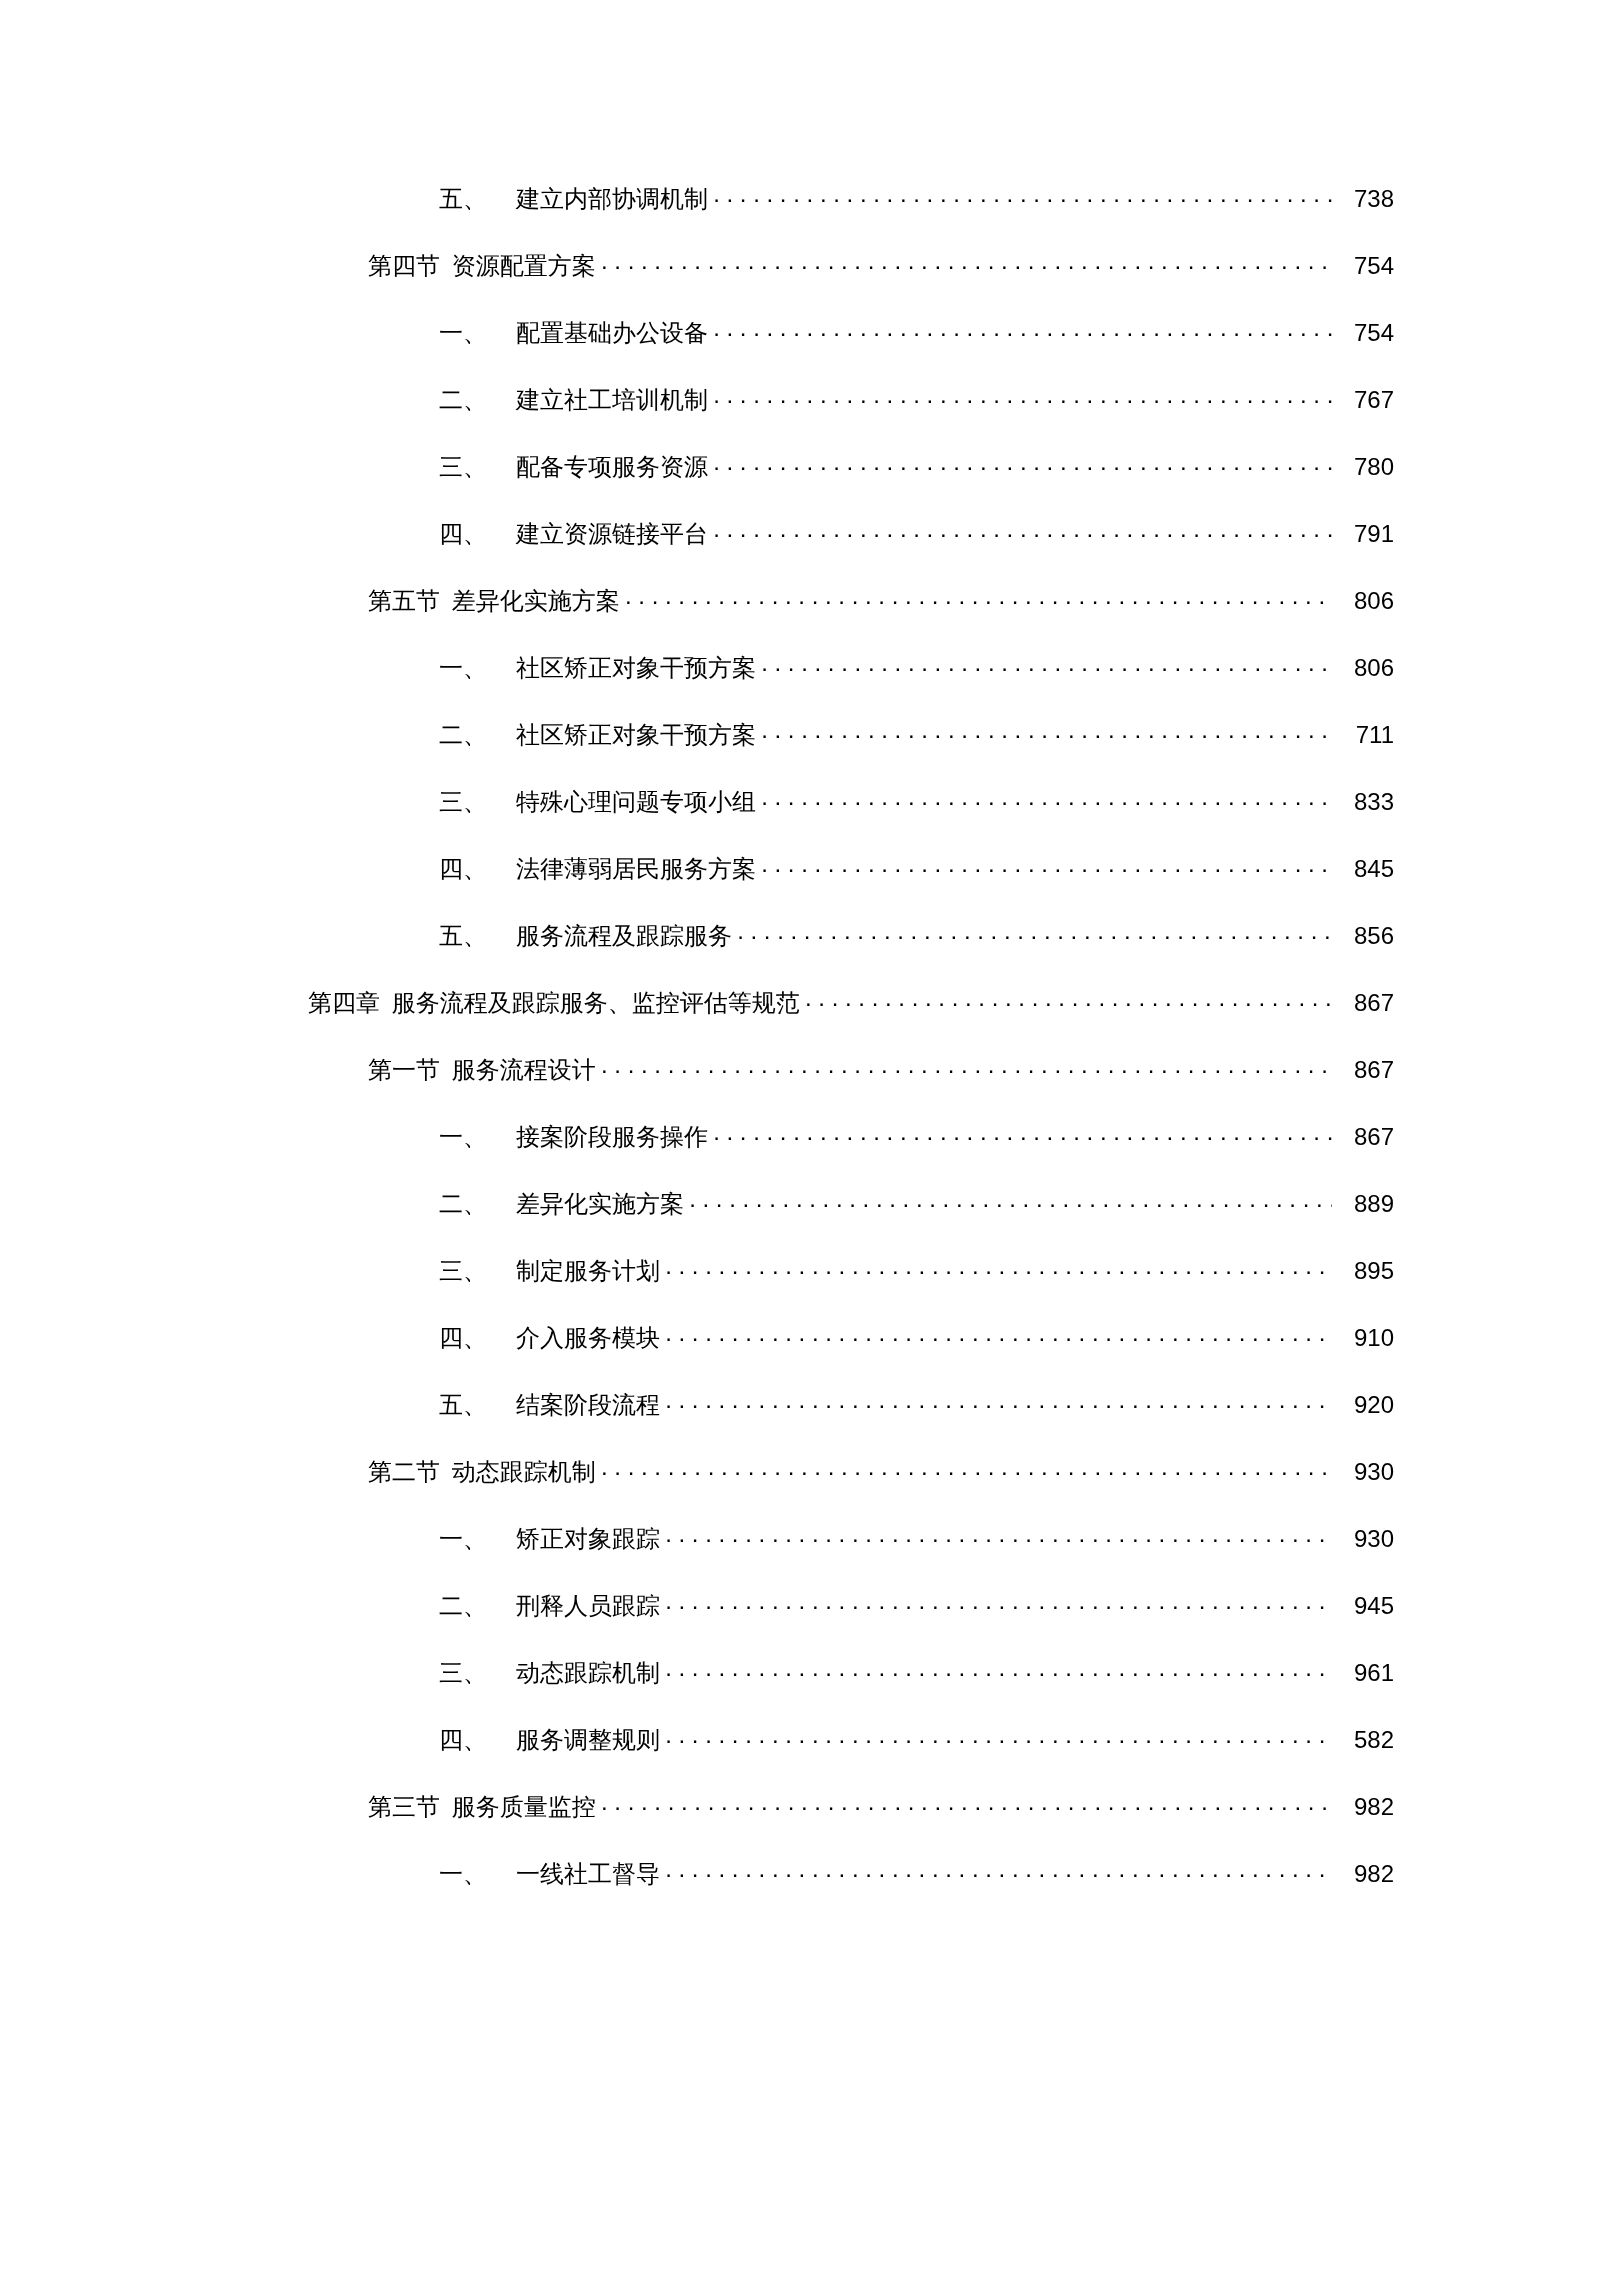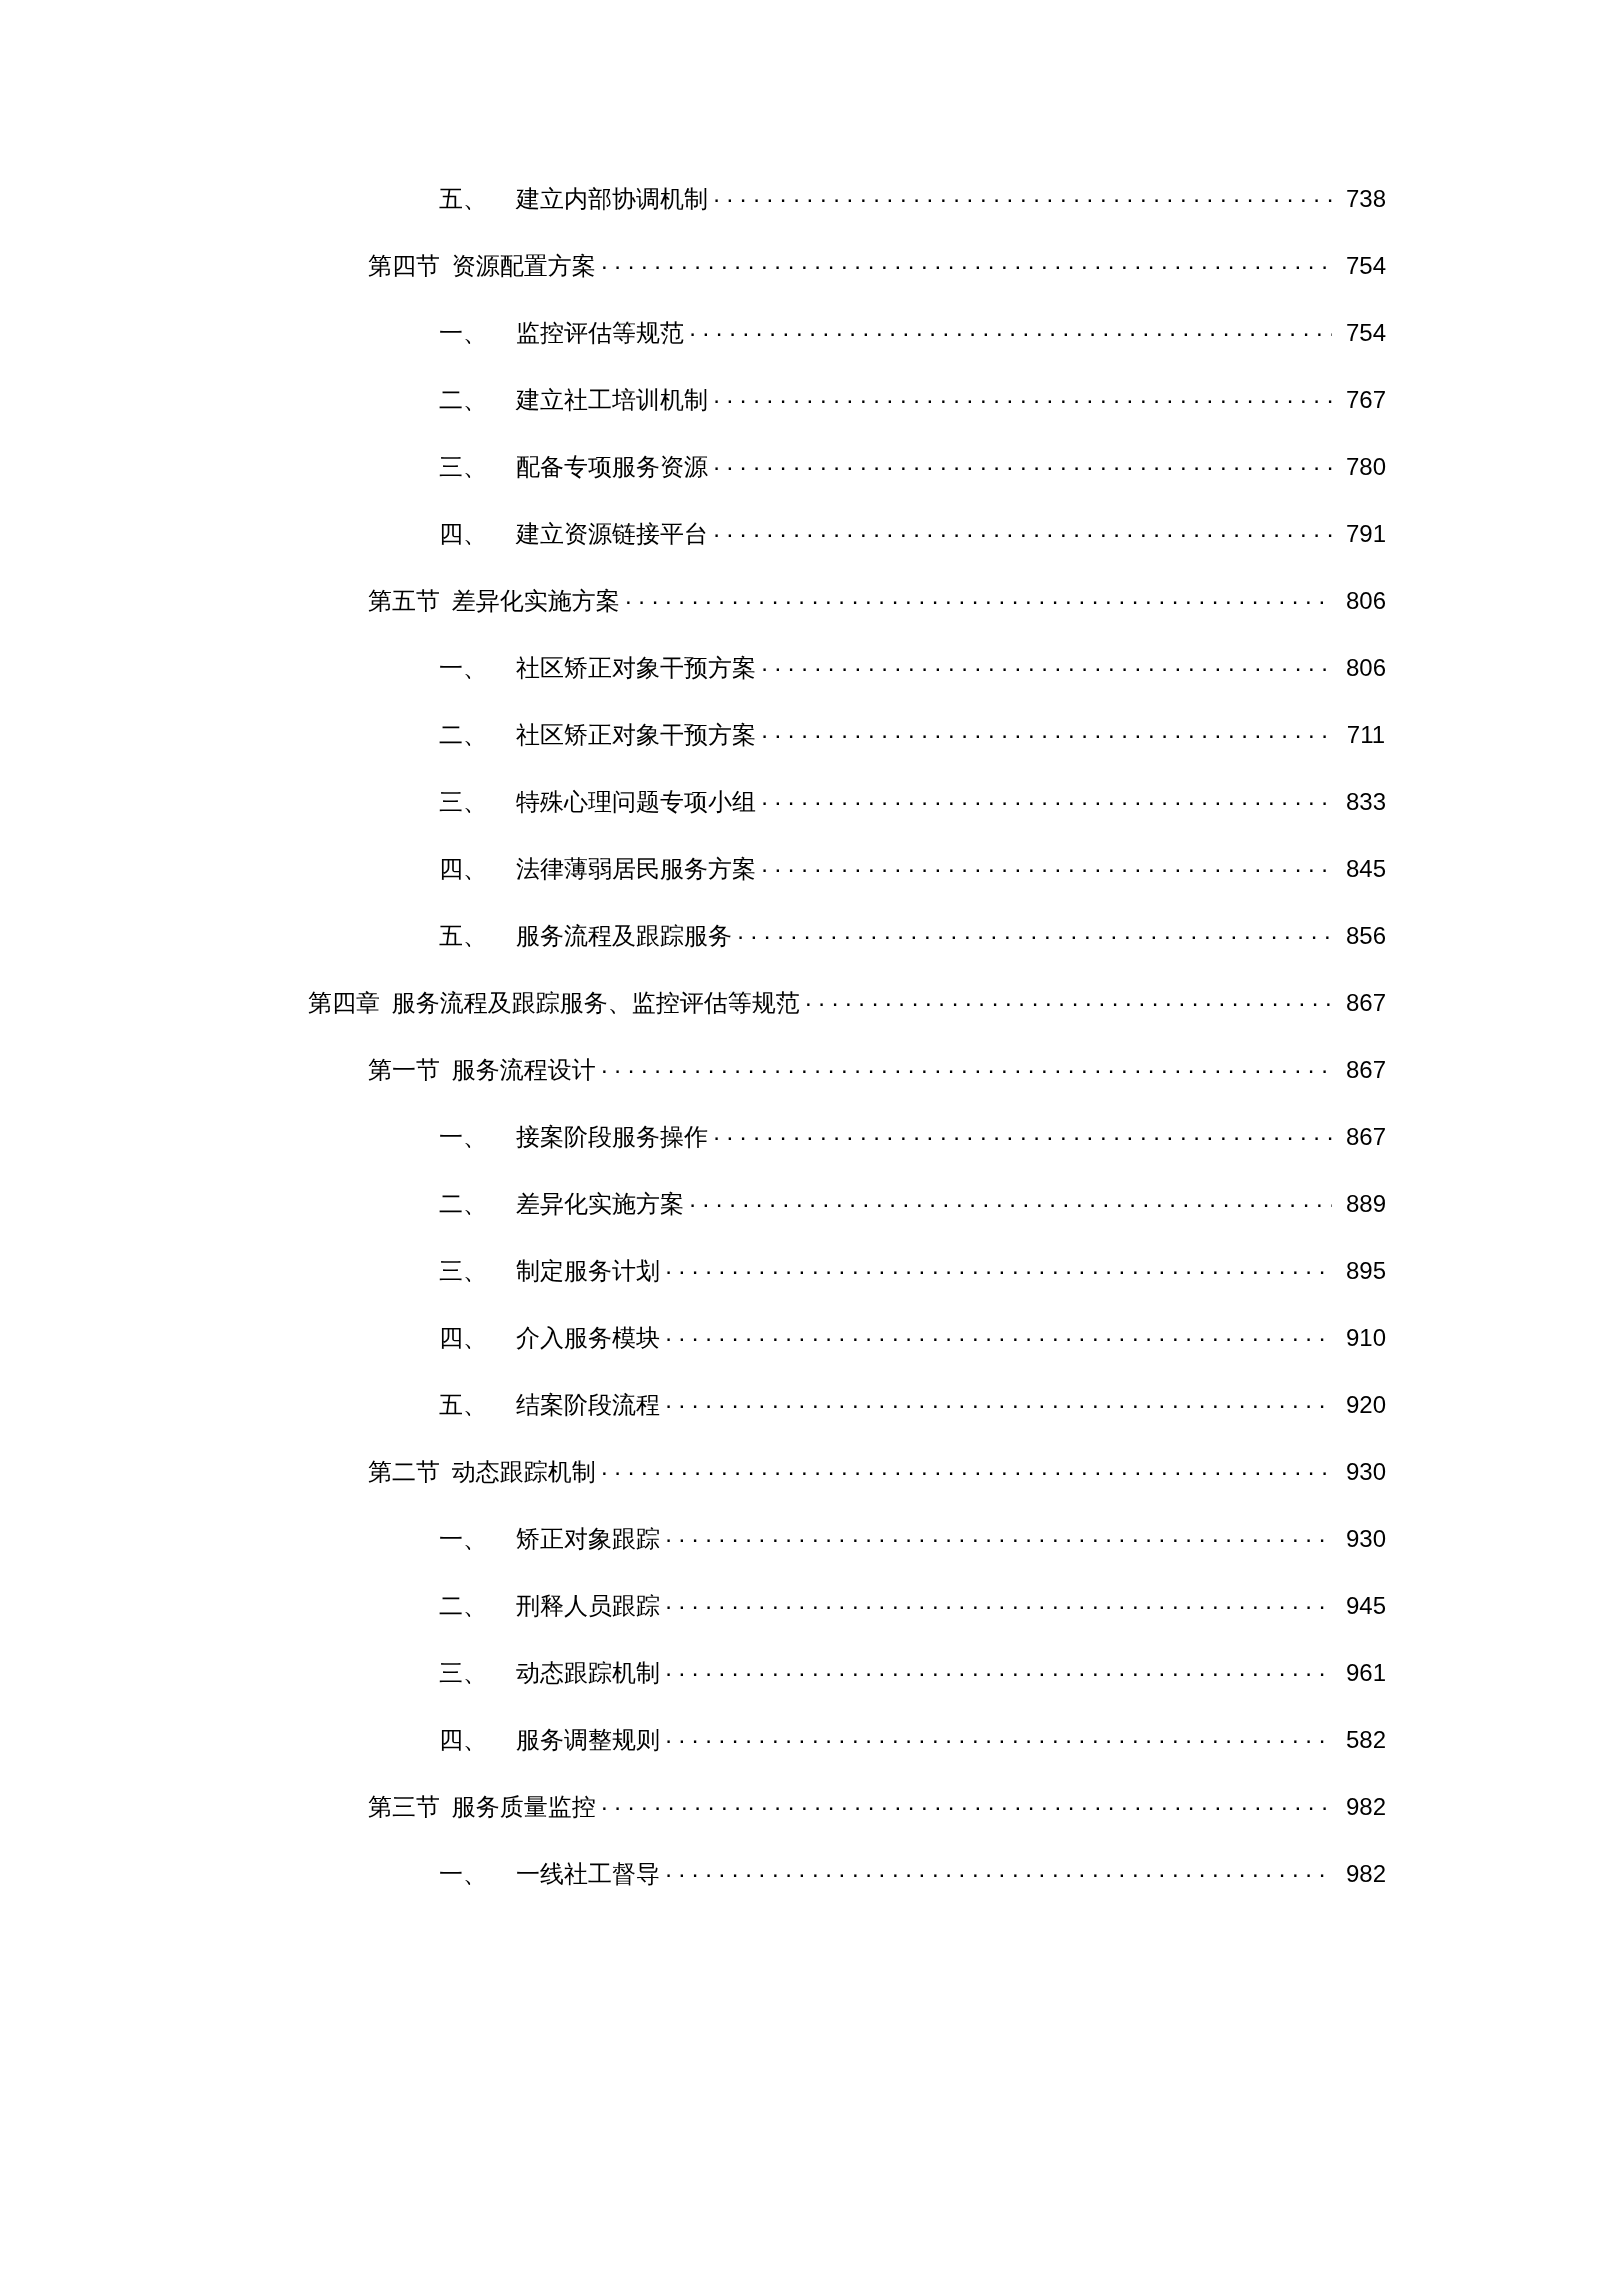--- a/index.html
+++ b/index.html
@@ -69,21 +69,21 @@
     left: 0;
     bottom: 1.3px;
     white-space: nowrap;
     font-size: 24px;
     letter-spacing: 0px;
     color: #000;
   }
   .pageno {
     flex: 0 0 auto;
     width: 56px;
-    text-align: center;
+    text-align: right;
     white-space: nowrap;
   }
 </style>
 </head>
 <body>
 
 <div class="page">
   <div class="toc" id="toc-root">
       <div class="toc-row lvl-item">
         <span class="num item-num">五、</span>
@@ -92,21 +92,21 @@
         <span class="pageno">738</span>
       </div>
       <div class="toc-row lvl-section">
         <span class="num sec-num">第四节</span>
         <span class="title">资源配置方案</span>
         <span class="leader"></span>
         <span class="pageno">754</span>
       </div>
       <div class="toc-row lvl-item">
         <span class="num item-num">一、</span>
-        <span class="title">监控评估等规范</span>
+        <span class="title">配置基础办公设备</span>
         <span class="leader"></span>
         <span class="pageno">754</span>
       </div>
       <div class="toc-row lvl-item">
         <span class="num item-num">二、</span>
         <span class="title">建立社工培训机制</span>
         <span class="leader"></span>
         <span class="pageno">767</span>
       </div>
       <div class="toc-row lvl-item">

